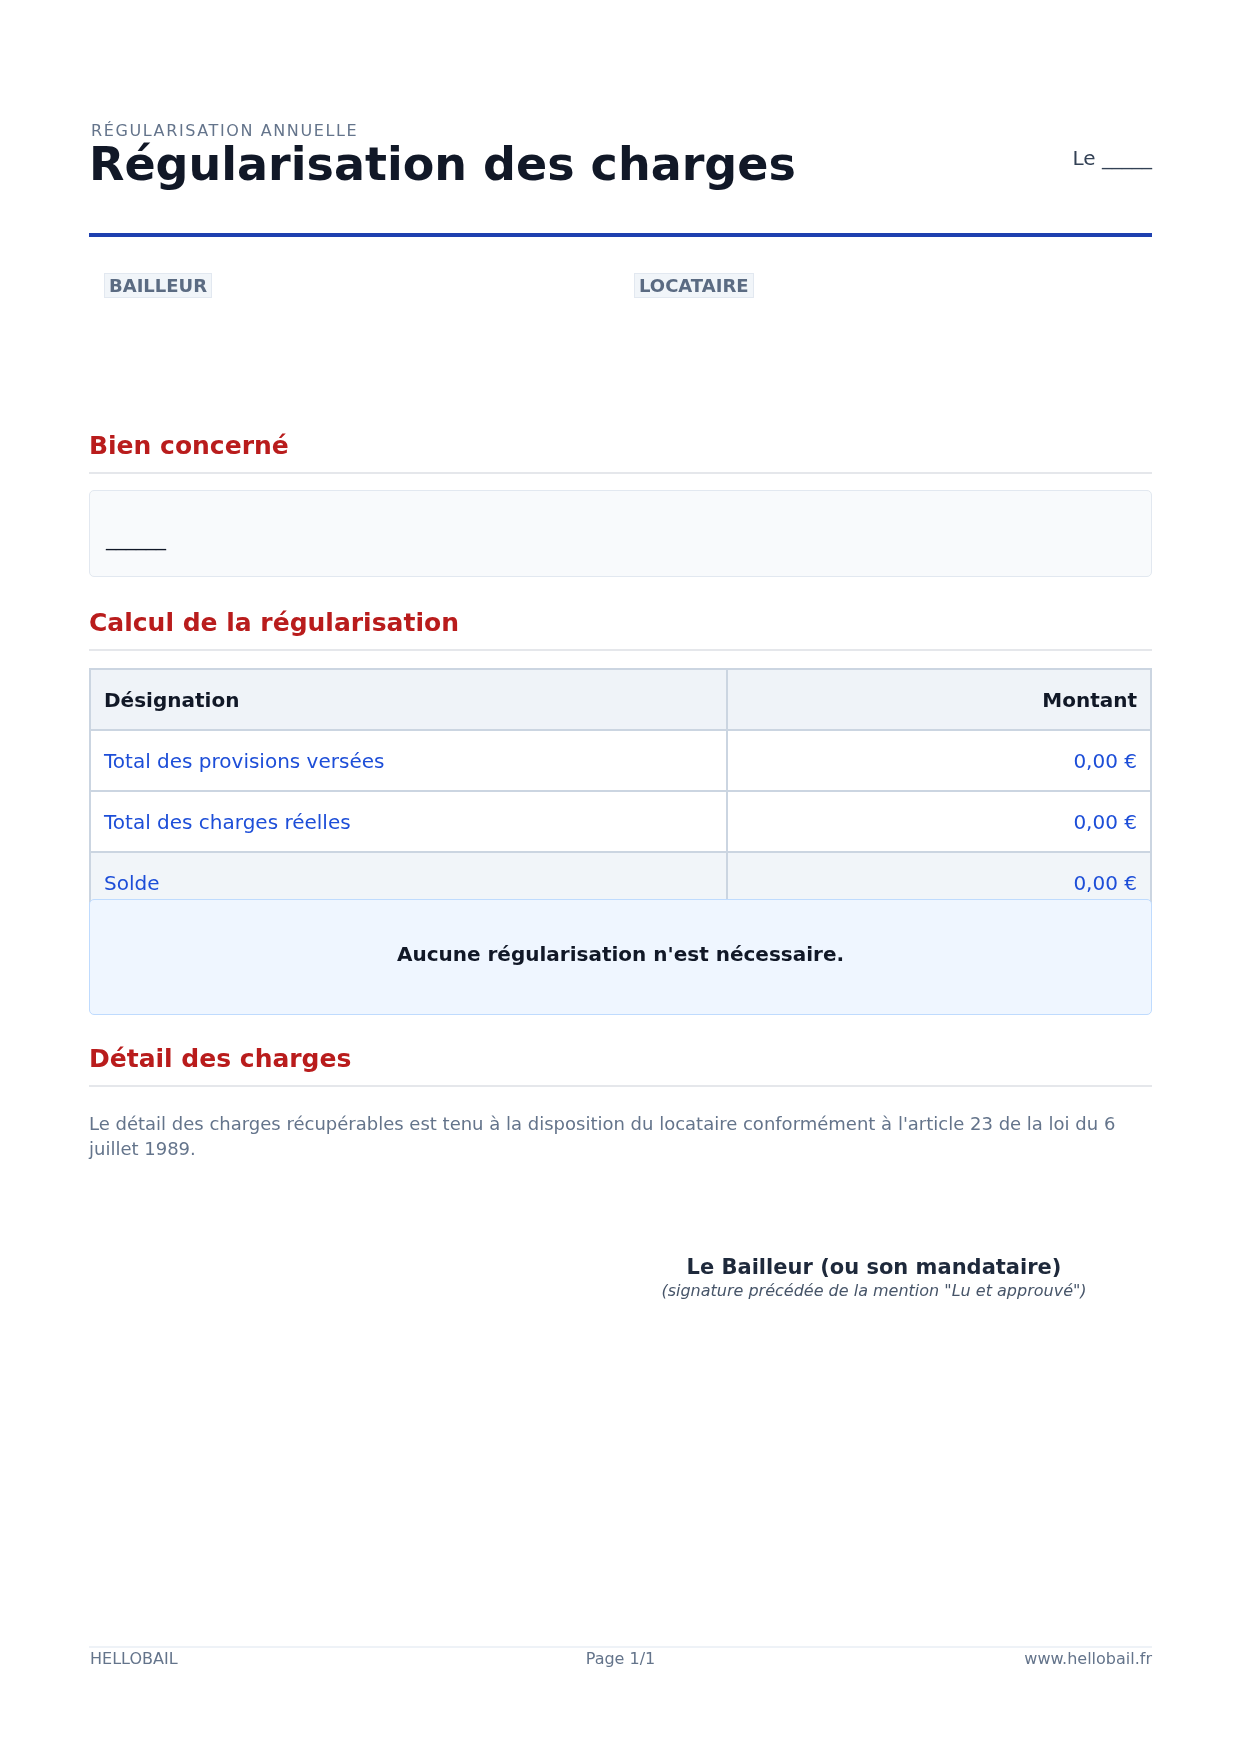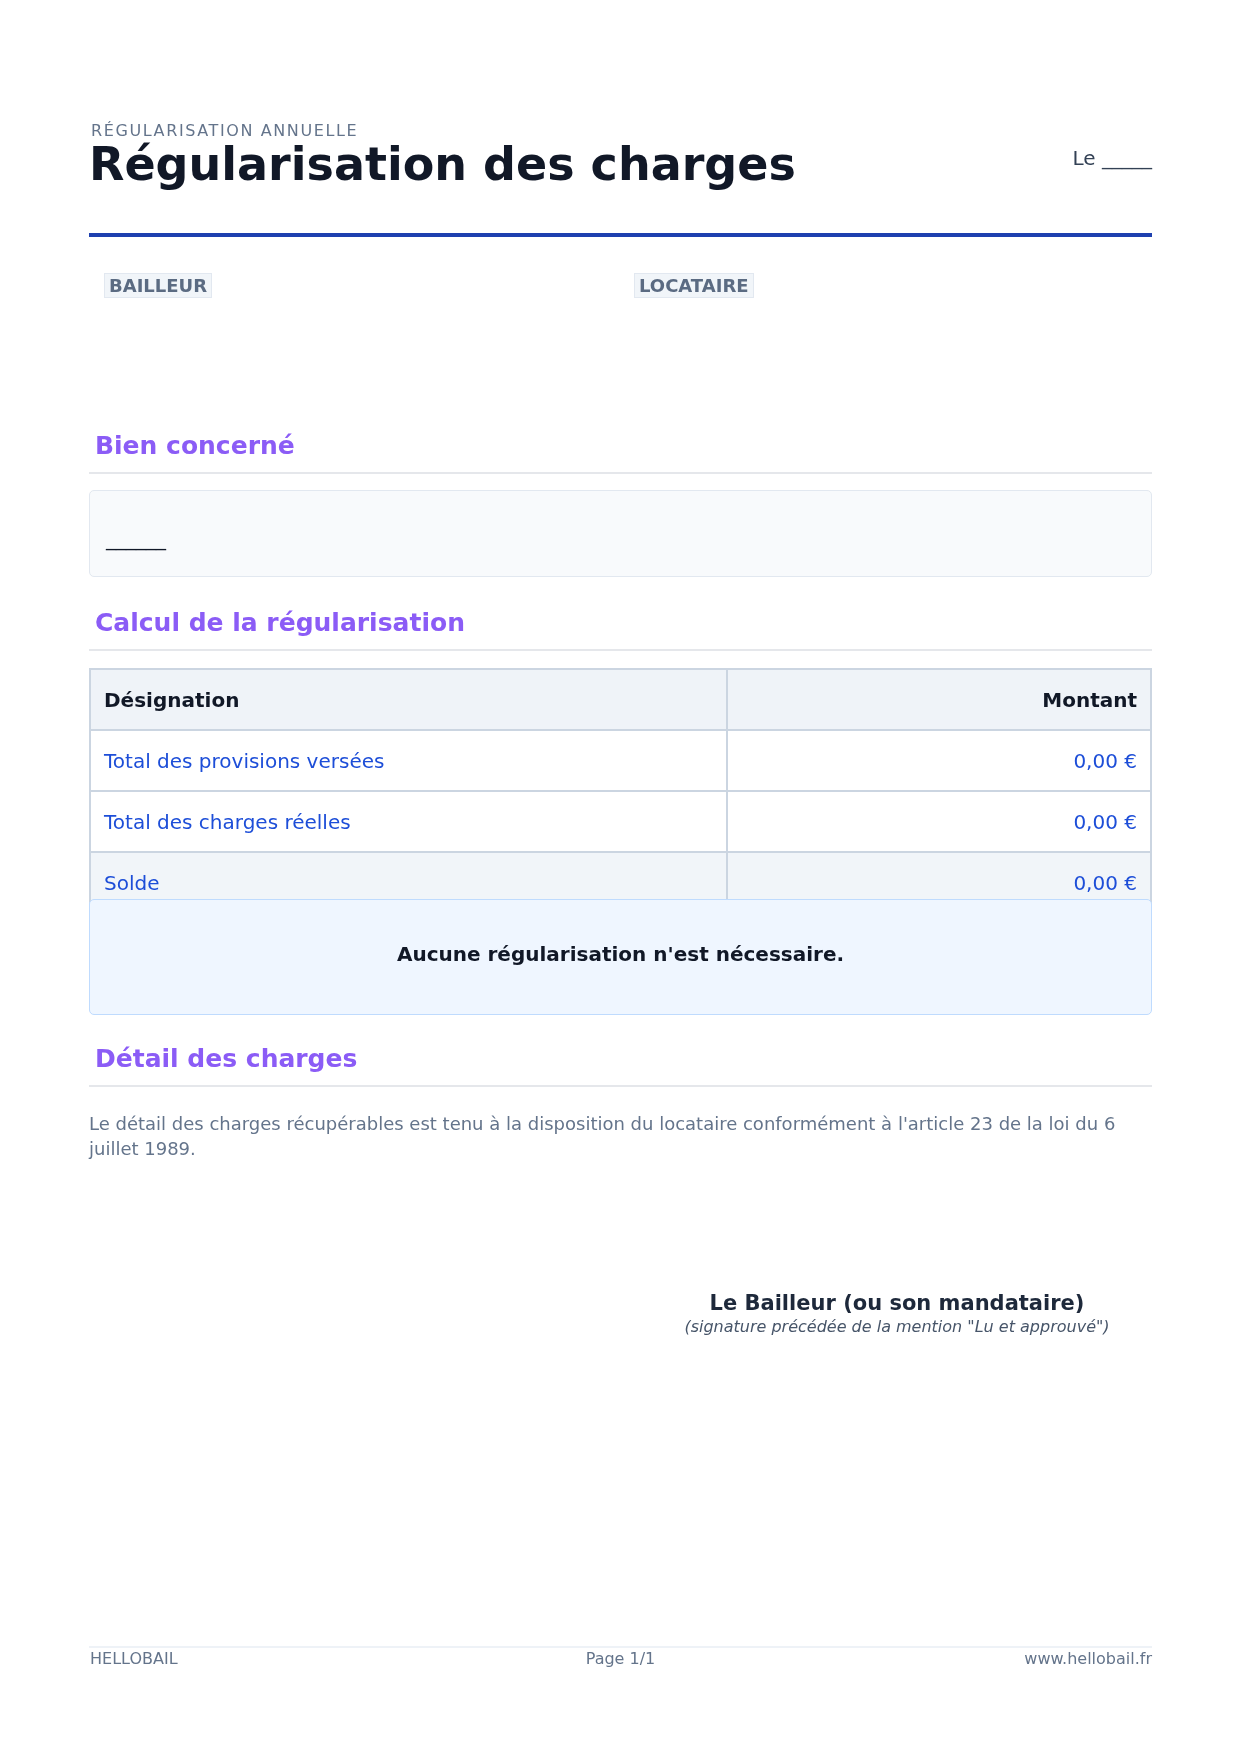--- a/index.html
+++ b/index.html
@@ -8,40 +8,40 @@
 
     .kicker { position: absolute; top: 121px; left: 2px; font-size: 16px; letter-spacing: 1.6px; color: #64748b; }
     .title { position: absolute; top: 137px; left: 0; font-size: 46px; font-weight: bold; color: #111827; margin: 0; }
     .date { position: absolute; top: 146px; right: 0; font-size: 20px; color: #334155; }
     .header-rule { position: absolute; top: 233px; left: 0; width: 1063px; height: 4px; background: #1e40af; }
 
     .party { position: absolute; top: 273px; font-size: 18px; font-weight: bold; color: #5b6b82; background: #f1f5f9; border: 1px solid #e2e8f0; padding: 1px 4px; }
     .party.bailleur { left: 15px; }
     .party.locataire { left: 545px; }
 
-    .section-title { position: absolute; left: 6px; font-size: 25px; font-weight: bold; color: #8b5cf6; margin: 0; }
+    .section-title { position: absolute; left: 0; font-size: 25px; font-weight: bold; color: #b91c1c; margin: 0; }
     .section-rule { position: absolute; left: 0; width: 1063px; height: 2px; background: #e5e7eb; }
 
     .property-box { position: absolute; top: 490px; left: 0; width: 1061px; height: 85px; background: #f8fafc; border: 1px solid #e2e8f0; border-radius: 5px; }
     .property-value { position: absolute; left: 16px; top: 36px; font-size: 20px; color: #111827; }
 
     table.calc { position: absolute; top: 668px; left: 0; width: 1063px; border-collapse: collapse; font-size: 20px; }
     table.calc th, table.calc td { border: 2px solid #cbd5e1; height: 47px; padding: 6px 13px; }
     table.calc th { background: #eff3f8; font-weight: bold; color: #111827; text-align: left; }
     table.calc th.amount, table.calc td.amount { text-align: right; width: 396px; }
     table.calc td { color: #1d4ed8; background: #ffffff; }
     table.calc tr.total td { background: #f1f5f9; }
 
     .notice { position: absolute; top: 899px; left: 0; width: 1061px; height: 114px; background: #eff6ff; border: 1px solid #bfdbfe; border-radius: 5px; text-align: center; }
     .notice p { margin: 0; font-size: 20px; font-weight: bold; color: #111827; line-height: 29px; }
     .notice .lines { position: absolute; top: 40px; left: 0; right: 0; }
 
     .detail-text { position: absolute; top: 1111px; left: 0; width: 1063px; font-size: 18px; line-height: 25px; color: #64748b; margin: 0; }
 
-    .signature { position: absolute; top: 1255px; left: 583px; width: 450px; text-align: center; margin-top: 36px; }
+    .signature { position: absolute; top: 1255px; left: 560px; width: 450px; text-align: center; }
     .signature .sig-title { font-size: 21px; font-weight: bold; color: #1e293b; }
     .signature .sig-note { font-size: 16px; font-style: italic; color: #475569; margin-top: 2px; }
 
     .footer-rule { position: absolute; top: 1646px; left: 0; width: 1063px; height: 2px; background: #eef2f7; }
     .footer { position: absolute; top: 1649px; left: 0; width: 1063px; font-size: 16px; color: #64748b; }
     .footer .left { position: absolute; left: 1px; top: 0; }
     .footer .center { position: absolute; left: 0; right: 0; text-align: center; top: 0; }
     .footer .right { position: absolute; right: 0; top: 0; }
   </style>
 </head>

